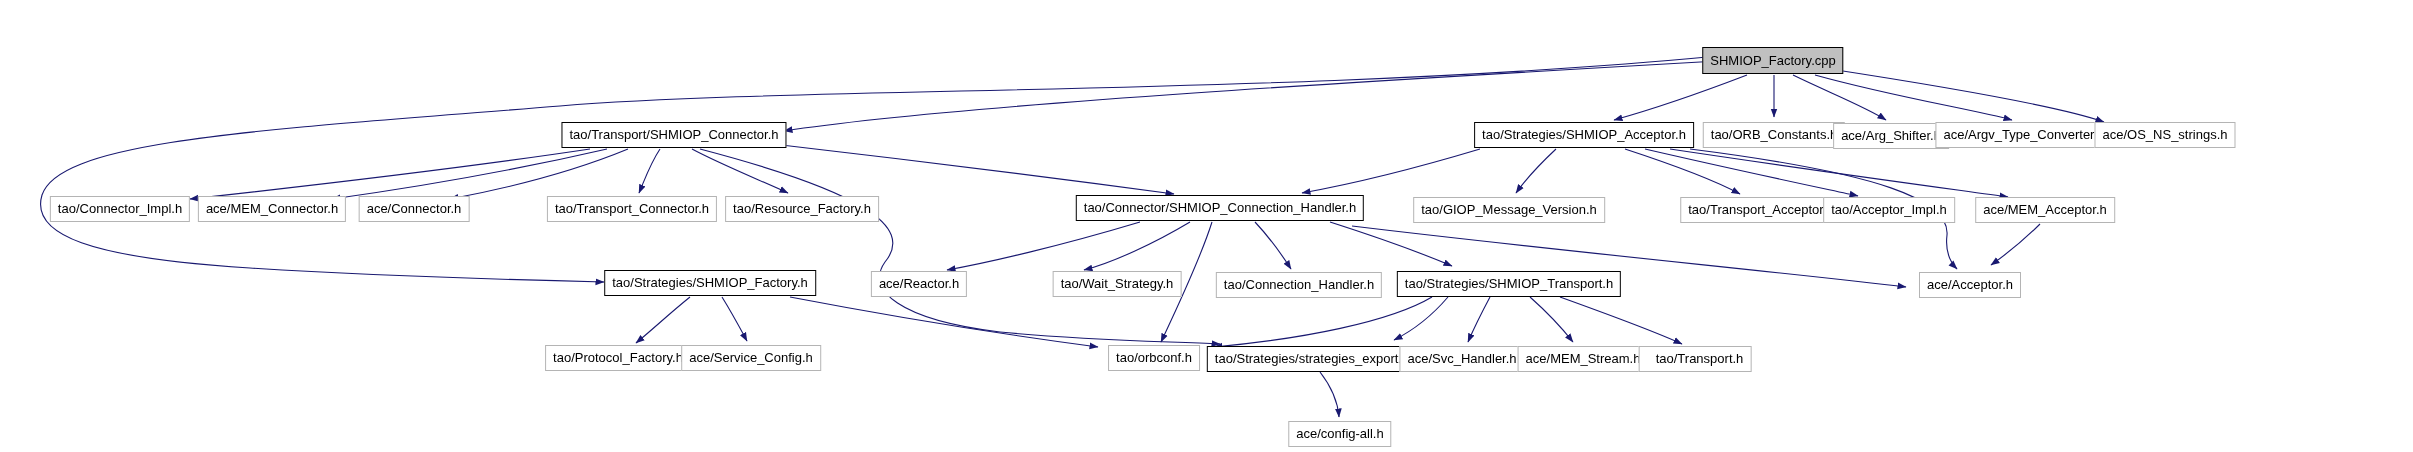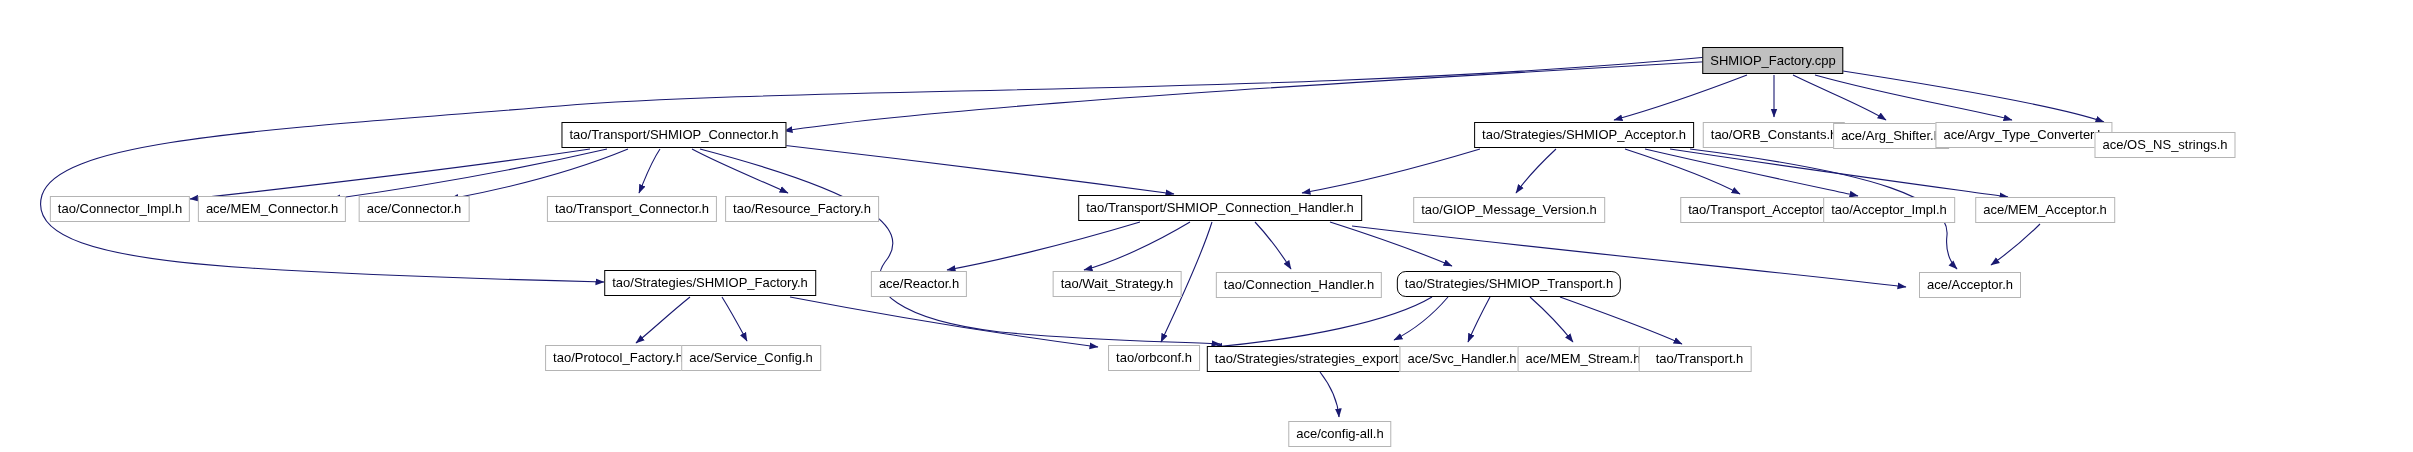--- a/index.html
+++ b/index.html
@@ -83,36 +83,36 @@
         <path d="M1320,372 C1334,390 1338,404 1339,417" marker-end="url(#arrow)"></path>
       </g>
   </svg>
   <div id="nodes">
       <div class="node source" style="left: 1773px; top: 47px;">SHMIOP_Factory.cpp</div>
       <div class="node internal" style="left: 674px; top: 122px;">tao/Transport/SHMIOP_Connector.h</div>
       <div class="node internal" style="left: 1584px; top: 122px;">tao/Strategies/SHMIOP_Acceptor.h</div>
       <div class="node external" style="left: 1774px; top: 122px;">tao/ORB_Constants.h</div>
       <div class="node external" style="left: 1891px; top: 123px;">ace/Arg_Shifter.h</div>
       <div class="node external" style="left: 2024px; top: 122px;">ace/Argv_Type_Converter.h</div>
-      <div class="node external" style="left: 2165px; top: 122px; margin-top: 10px;">ace/OS_NS_strings.h</div>
+      <div class="node external" style="left: 2165px; top: 122px;">ace/OS_NS_strings.h</div>
       <div class="node external" style="left: 120px; top: 196px;">tao/Connector_Impl.h</div>
       <div class="node external" style="left: 272px; top: 196px;">ace/MEM_Connector.h</div>
       <div class="node external" style="left: 414px; top: 196px;">ace/Connector.h</div>
       <div class="node external" style="left: 632px; top: 196px;">tao/Transport_Connector.h</div>
       <div class="node external" style="left: 802px; top: 196px;">tao/Resource_Factory.h</div>
-      <div class="node internal" style="left: 1220px; top: 195px;">tao/Transport/SHMIOP_Connection_Handler.h</div>
+      <div class="node internal" style="left: 1220px; top: 195px;">tao/Connector/SHMIOP_Connection_Handler.h</div>
       <div class="node external" style="left: 1509px; top: 197px;">tao/GIOP_Message_Version.h</div>
       <div class="node external" style="left: 1761px; top: 197px;">tao/Transport_Acceptor.h</div>
       <div class="node external" style="left: 1889px; top: 197px;">tao/Acceptor_Impl.h</div>
       <div class="node external" style="left: 2045px; top: 197px;">ace/MEM_Acceptor.h</div>
       <div class="node internal" style="left: 710px; top: 270px; text-align: right;">tao/Strategies/SHMIOP_Factory.h</div>
       <div class="node external" style="left: 919px; top: 271px;">ace/Reactor.h</div>
       <div class="node external" style="left: 1101px; top: 271px; margin-left: 16px;">tao/Wait_Strategy.h</div>
       <div class="node external" style="left: 1299px; top: 272px;">tao/Connection_Handler.h</div>
-      <div class="node internal" style="left: 1509px; top: 271px; border-radius: 9px;">tao/Strategies/SHMIOP_Transport.h</div>
+      <div class="node internal" style="left: 1509px; top: 271px;">tao/Strategies/SHMIOP_Transport.h</div>
       <div class="node external" style="left: 1970px; top: 272px;">ace/Acceptor.h</div>
       <div class="node external" style="left: 618px; top: 345px;">tao/Protocol_Factory.h</div>
       <div class="node external" style="left: 751px; top: 345px;">ace/Service_Config.h</div>
       <div class="node external" style="left: 1154px; top: 345px;">tao/orbconf.h</div>
       <div class="node internal" style="left: 1312px; top: 346px;">tao/Strategies/strategies_export.h</div>
       <div class="node external" style="left: 1462px; top: 346px;">ace/Svc_Handler.h</div>
       <div class="node external" style="left: 1583px; top: 346px;">ace/MEM_Stream.h</div>
       <div class="node external" style="left: 1695px; top: 346px; padding-left: 16px;">tao/Transport.h</div>
       <div class="node external" style="left: 1340px; top: 421px;">ace/config-all.h</div>
     </div>

